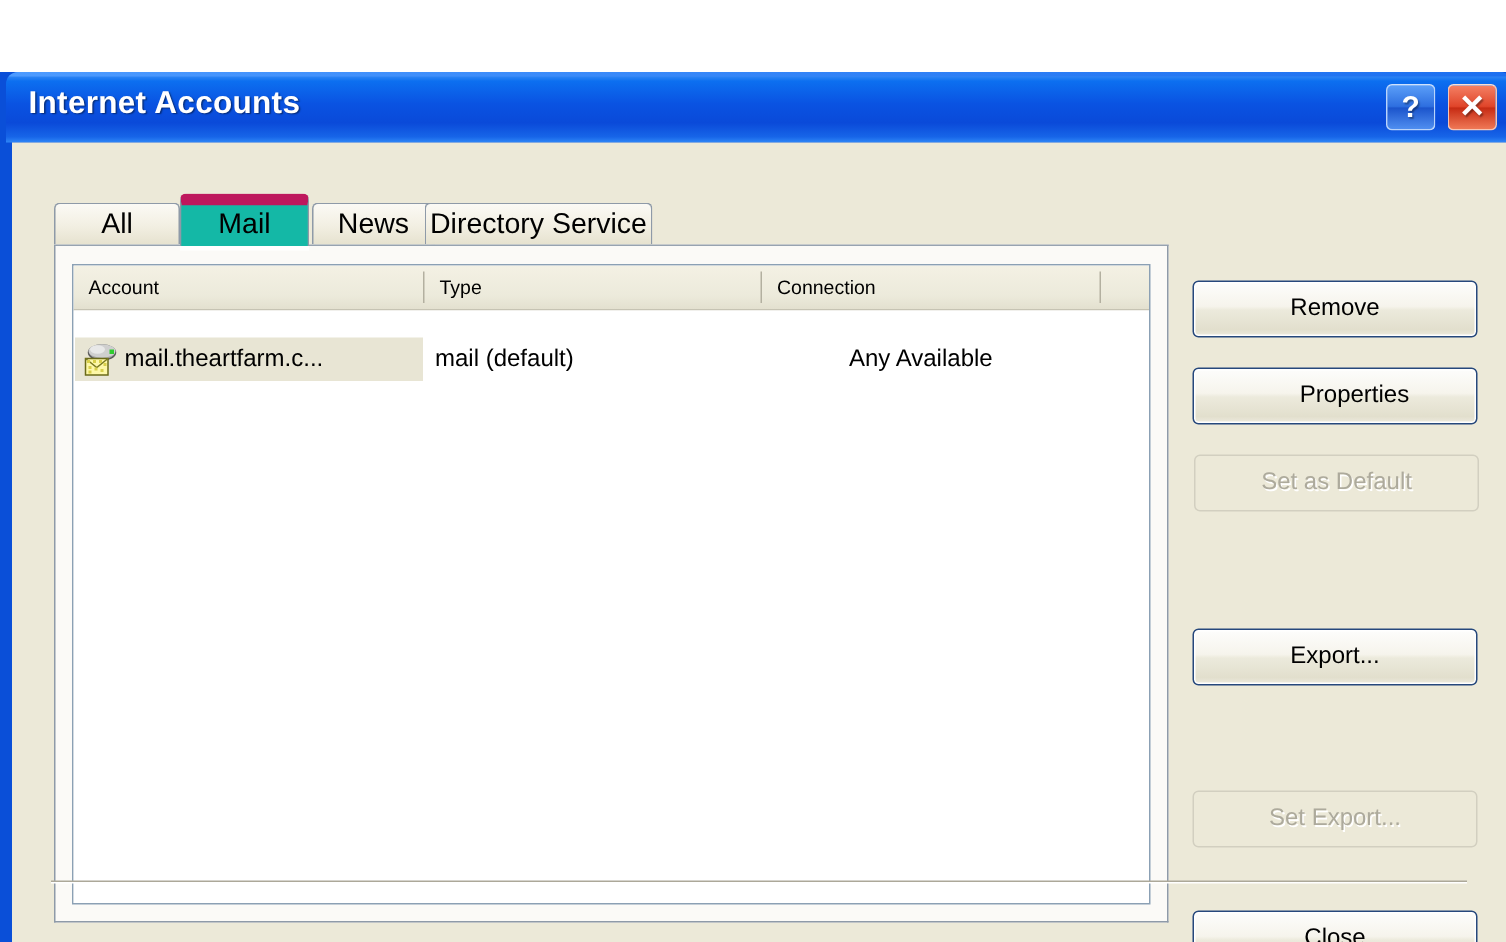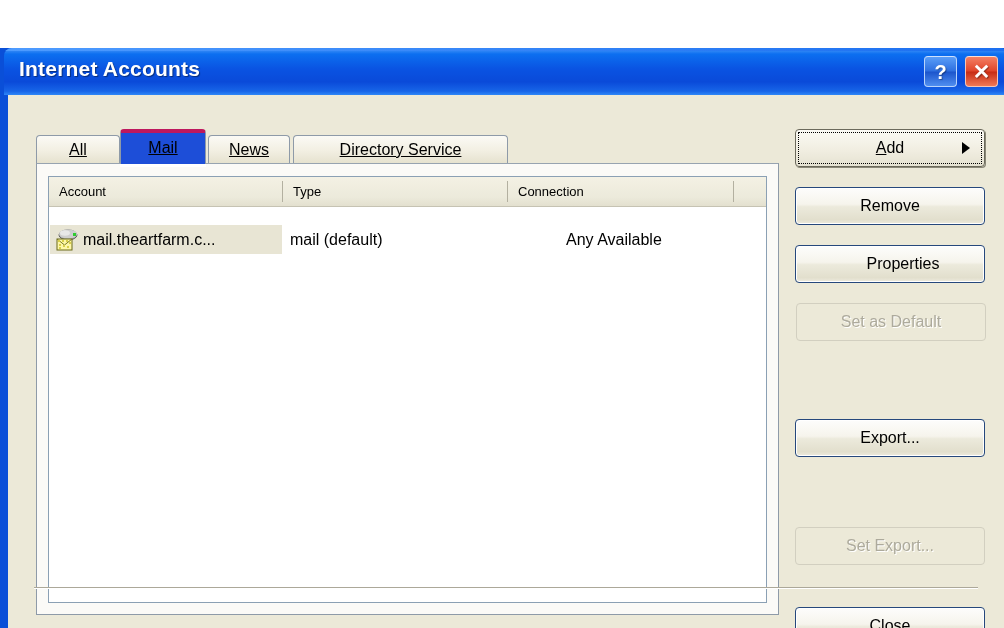--- a/index.html
+++ b/index.html
@@ -129,33 +129,32 @@
     height: 28px;
     box-sizing: border-box;
     background: linear-gradient(to bottom, #fbfaf5 0%, #f2efe2 55%, #e6e2cf 100%);
     border: 1px solid #8e9aa8;
     border-bottom: none;
     border-top-left-radius: 4px;
     border-top-right-radius: 4px;
     display: flex;
     align-items: center;
     justify-content: center;
-    font-size: 16px;
+    font-size: 19px;
     color: #000000;
     cursor: pointer;
     white-space: nowrap;
-    text-decoration: underline;
   }
   .tab.active {
     top: 0;
     height: 36px;
-    background: #1d4ed8;
+    background: #14b8a6;
     border: 1px solid #8e9aa8;
     border-bottom: none;
-    border-top: 4px solid #be185d;
+    border-top: 8px solid #be185d;
     z-index: 5;
     padding-bottom: 3px;
   }
   .tab.active::after {
     content: "";
     position: absolute;
     left: -1px;
     right: -1px;
     bottom: -2px;
     height: 3px;
@@ -331,21 +330,21 @@
     <div id="tabstrip">
       <div class="tab" style="left:0px; width:84px;">
         <span>All</span>
       </div>
       <div class="tab active" style="left:84px; width:86px;">
         <span>Mail</span>
       </div>
       <div class="tab" style="left:172px; width:82px;">
         <span>News</span>
       </div>
-      <div class="tab" style="left:257px; width:215px;">
+      <div class="tab" style="left:247px; width:152px;">
         <span>Directory Service</span>
       </div>
     </div>
 
     <div id="tabpanel">
 
       <div id="listview">
 
         <div id="list-header">
           <div class="hcell" style="left:0px; width:233px;">
@@ -409,25 +408,20 @@
             </div>
 
           </div>
 
         </div>
       </div>
     </div>
 
     <div id="separator"></div>
 
-    <div class="btn focused" style="left:787px; top:34px;">
-      <span class="focus-ring"></span>
-      <span class="lbl"><span class="ul">A</span><span>dd</span></span>
-      <span class="tri"></span>
-    </div>
 
     <div class="btn" style="left:787px; top:92px;">
       <span class="lbl">Remove</span>
     </div>
 
     <div class="btn" style="left:787px; top:150px;padding-left:26px;">
       <span class="lbl">Properties</span>
     </div>
 
     <div class="btn disabled" style="left:788px; top:208px;">

